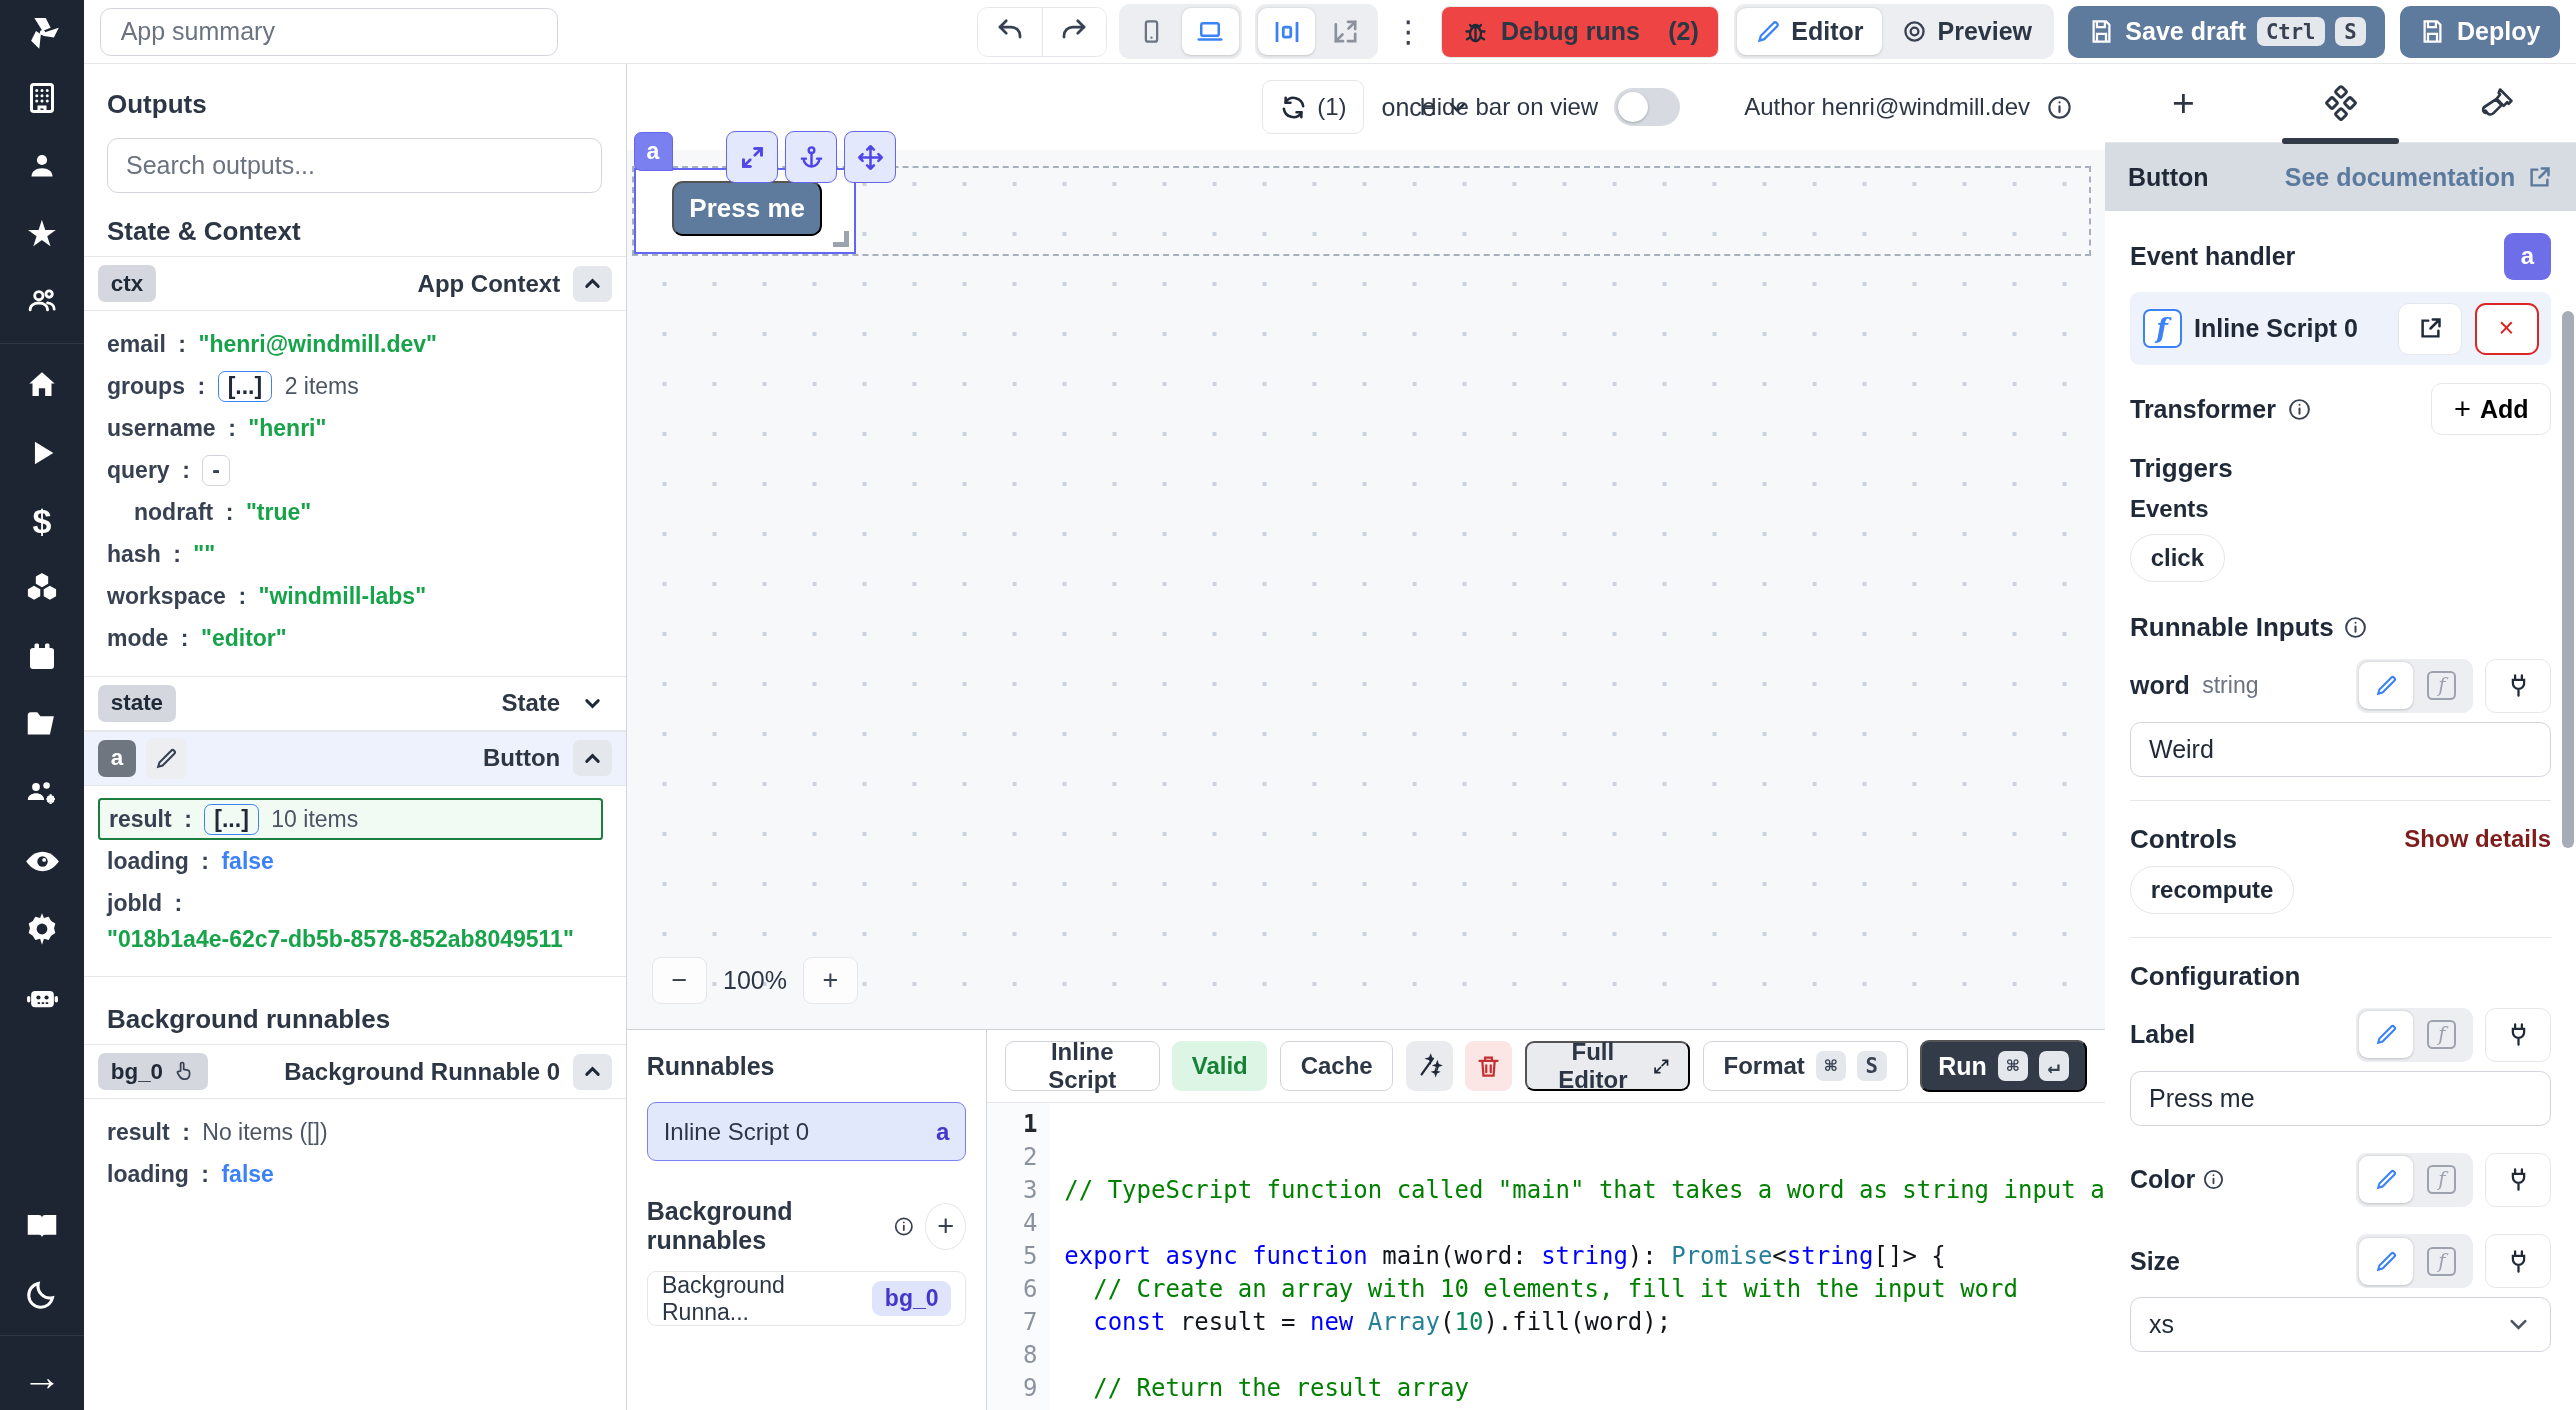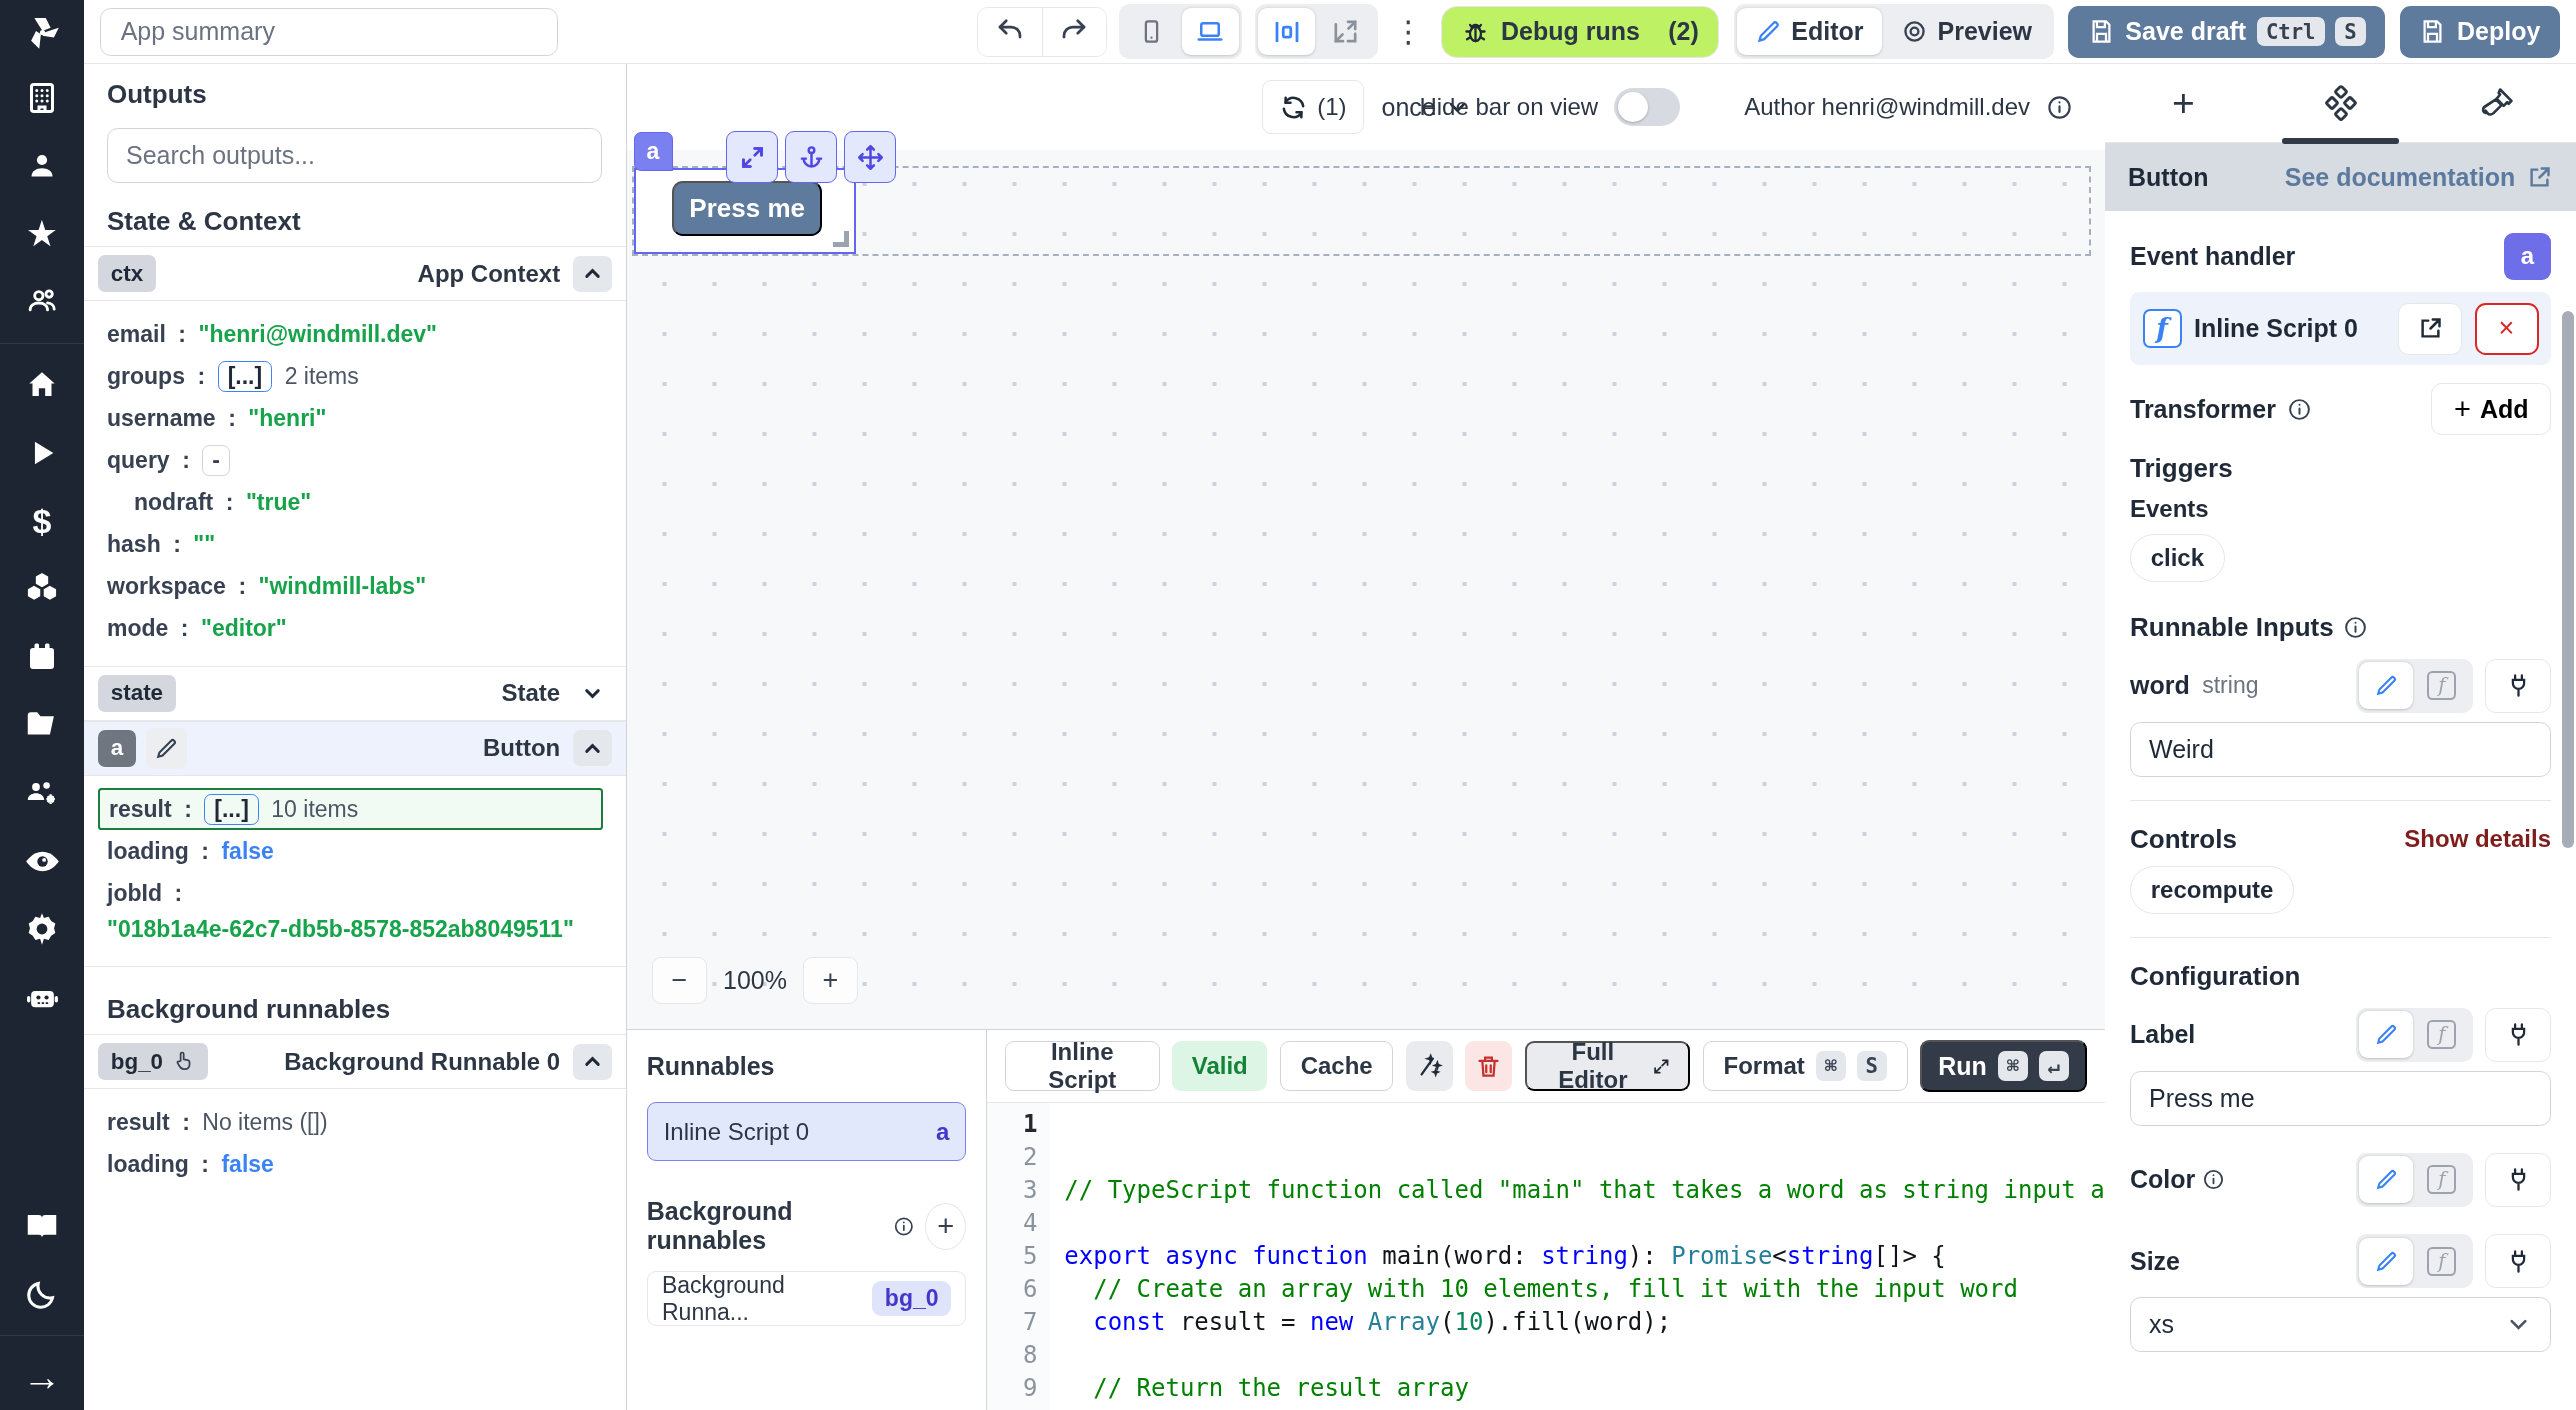--- a/index.html
+++ b/index.html
@@ -30,29 +30,29 @@
   .app-summary{width:458px;height:48px;border:1.8px solid #d1d5db;border-radius:10.7px;padding:0 19.7px;font-size:25px;color:var(--ink);outline:none}
   .app-summary::placeholder{color:#6b7280}
   .tb-group{display:flex;border:1.8px solid var(--bd2);border-radius:10.7px;overflow:hidden;background:#fff}
   .tb-btn{width:64px;height:48px;display:flex;align-items:center;justify-content:center;background:#fff;cursor:pointer;border:none}
   .tb-btn + .tb-btn{border-left:1.8px solid var(--bd2)}
   .seg-wrap{display:flex;align-items:center;background:#eceef1;border-radius:10.7px;padding:3.6px;gap:1.8px}
   .seg-ic{width:57px;height:47px;display:flex;align-items:center;justify-content:center;border-radius:9px;cursor:pointer}
   .seg-ic.active{background:#fff;box-shadow:0 0.9px 2.7px rgba(0,0,0,.18)}
   .tb-right{margin-left:auto;display:flex;align-items:center;gap:14.3px}
   .kebab{font-size:30px;color:#374151;width:36px;text-align:center;cursor:pointer}
-  .debug-btn{display:flex;align-items:center;gap:10.7px;height:52px;padding:0 19.7px;background:#bef264;border:1.8px solid var(--bd2);border-radius:16px;font-size:25px;font-weight:600;color:var(--ink);cursor:pointer}
+  .debug-btn{display:flex;align-items:center;gap:10.7px;height:52px;padding:0 19.7px;background:#ef4444;border:1.8px solid var(--bd2);border-radius:9px;font-size:25px;font-weight:600;color:var(--ink);cursor:pointer}
   .ep-seg{display:flex;align-items:center;background:#eceef1;border-radius:10.7px;padding:3.6px}
   .ep-btn{display:flex;align-items:center;gap:9px;height:47px;padding:0 18px;border-radius:9px;font-size:25px;font-weight:600;color:var(--ink);cursor:pointer}
   .ep-btn.active{background:#fff;box-shadow:0 0.9px 2.7px rgba(0,0,0,.18)}
   .cta{display:flex;align-items:center;gap:10.7px;height:52px;padding:0 19.7px;background:var(--slate-btn);border:none;border-radius:10.7px;color:#fff;font-size:25px;font-weight:600;cursor:pointer}
   .kbd{background:#e4e7eb;color:#374151;border-radius:7.2px;padding:2.7px 9px;font-size:20.6px;font-family:"DejaVu Sans Mono",monospace}
 
   
-  .outputs{position:absolute;left:84px;top:54px;width:543px;bottom:0;background:#fff;border-right:1.8px solid #d1d5db;overflow:hidden}
+  .outputs{position:absolute;left:84px;top:64px;width:543px;bottom:0;background:#fff;border-right:1.8px solid #d1d5db;overflow:hidden}
   .outputs h3{font-size:26px;font-weight:700;color:var(--ink);padding:25px 23px 9px}
   .search-out{margin:9px 23px 19.7px;width:calc(100% - 47px);height:55px;border:1.8px solid #d1d5db;border-radius:10.7px;padding:0 18px;font-size:25px;color:var(--ink);outline:none}
   .search-out::placeholder{color:#6b7280}
   .sec-row{display:flex;align-items:center;height:55px;padding:0 14.3px;border-top:1.8px solid var(--bd2);border-bottom:1.8px solid var(--bd2);cursor:pointer}
   .sec-row.blue{background:var(--indigo-row)}
   .chip{background:var(--gray-chip);color:#1f2937;font-weight:700;font-size:22.4px;border-radius:7.2px;padding:5.4px 12.5px;display:flex;align-items:center;gap:9px}
   .chip.dark{background:#6f7680;color:#fff}
   .sec-row .grow{flex:1}
   .sec-title{font-weight:700;font-size:24px;color:var(--ink)}
   .chev-box{width:39px;height:36px;background:#e4e7eb;border-radius:7.2px;display:flex;align-items:center;justify-content:center;margin-left:12.5px;cursor:pointer}

